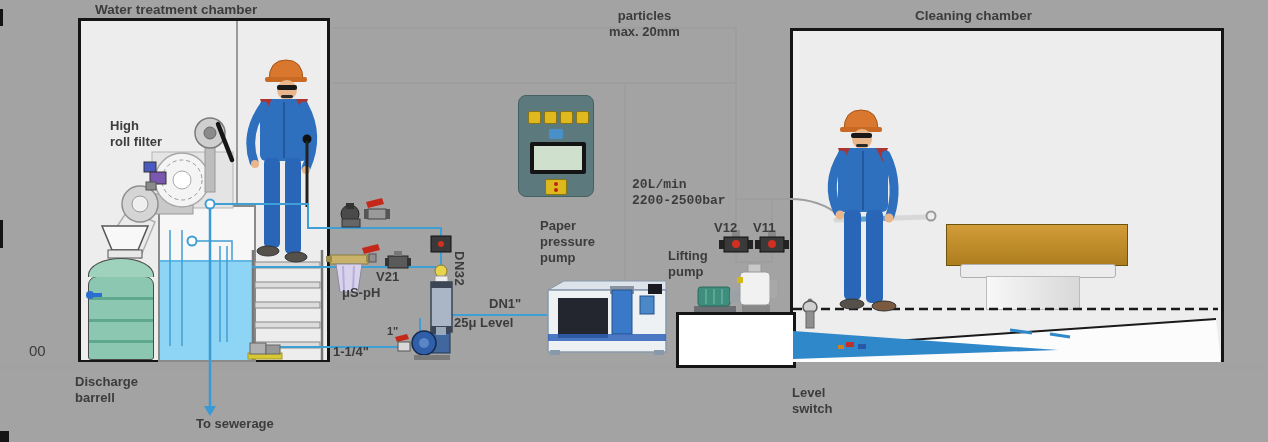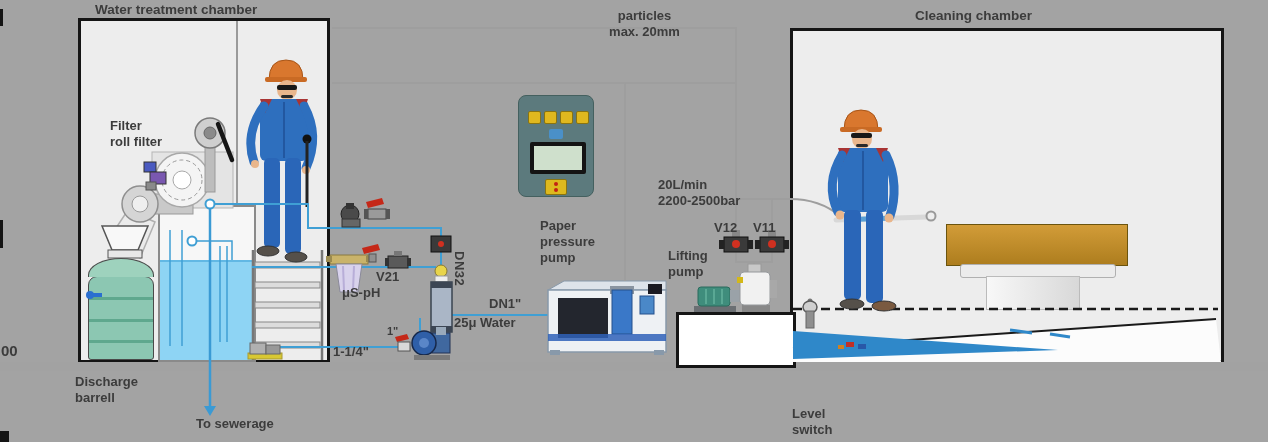--- a/index.html
+++ b/index.html
@@ -315,57 +315,57 @@
 
   <div class="lbl" style="left:95px;top:2px;font-size:13.5px;">Water treatment chamber</div>
   <div class="lbl" style="left:915px;top:8px;font-size:13.5px;">Cleaning chamber</div>
 
   <div class="lbl" style="left:597px;top:8px;width:95px;text-align:center;">
     <div>particles</div>
     <div>max. 20mm</div>
   </div>
 
   <div class="lbl" style="left:110px;top:118px;">
-    <div>Filter</div>
+    <div>High</div>
     <div>roll filter</div>
   </div>
 
   <div class="lbl" style="left:75px;top:374px;">
     <div>Discharge</div>
     <div>barrell</div>
   </div>
 
   <div class="lbl" style="left:196px;top:416px;">To sewerage</div>
-  <div class="lbl" style="left:1px;top:343px;font-size:15px;font-weight:700;">00</div>
+  <div class="lbl" style="left:1px;top:343px;font-size:15px;font-weight:400;padding-left:28px;">00</div>
 
   <div class="lbl" style="left:342px;top:285px;">μS-pH</div>
   <div class="lbl" style="left:376px;top:269px;">V21</div>
   <div class="lbl vert" style="left:451px;top:251px;">DN32</div>
   <div class="lbl" style="left:489px;top:296px;">DN1"</div>
-  <div class="lbl" style="left:454px;top:315px;">25μ Water</div>
+  <div class="lbl" style="left:454px;top:315px;">25μ Level</div>
   <div class="lbl small" style="left:387px;top:323px;">1"</div>
   <div class="lbl" style="left:333px;top:344px;">1-1/4"</div>
 
   <div class="lbl" style="left:540px;top:218px;">
     <div>Paper</div>
     <div>pressure</div>
     <div>pump</div>
   </div>
 
-  <div class="lbl" style="left:658px;top:177px;">
+  <div class="lbl" style="left:632px;top:177px;font-family:Liberation Mono, monospace;">
     <div>20L/min</div>
     <div>2200-2500bar</div>
   </div>
 
   <div class="lbl" style="left:668px;top:248px;">
     <div>Lifting</div>
     <div>pump</div>
   </div>
 
   <div class="lbl" style="left:714px;top:220px;">V12</div>
   <div class="lbl" style="left:753px;top:220px;">V11</div>
 
-  <div class="lbl" style="left:792px;top:406px;">
+  <div class="lbl" style="left:792px;top:385px;">
     <div>Level</div>
     <div>switch</div>
   </div>
 
 </div>
 
 </body></html>

